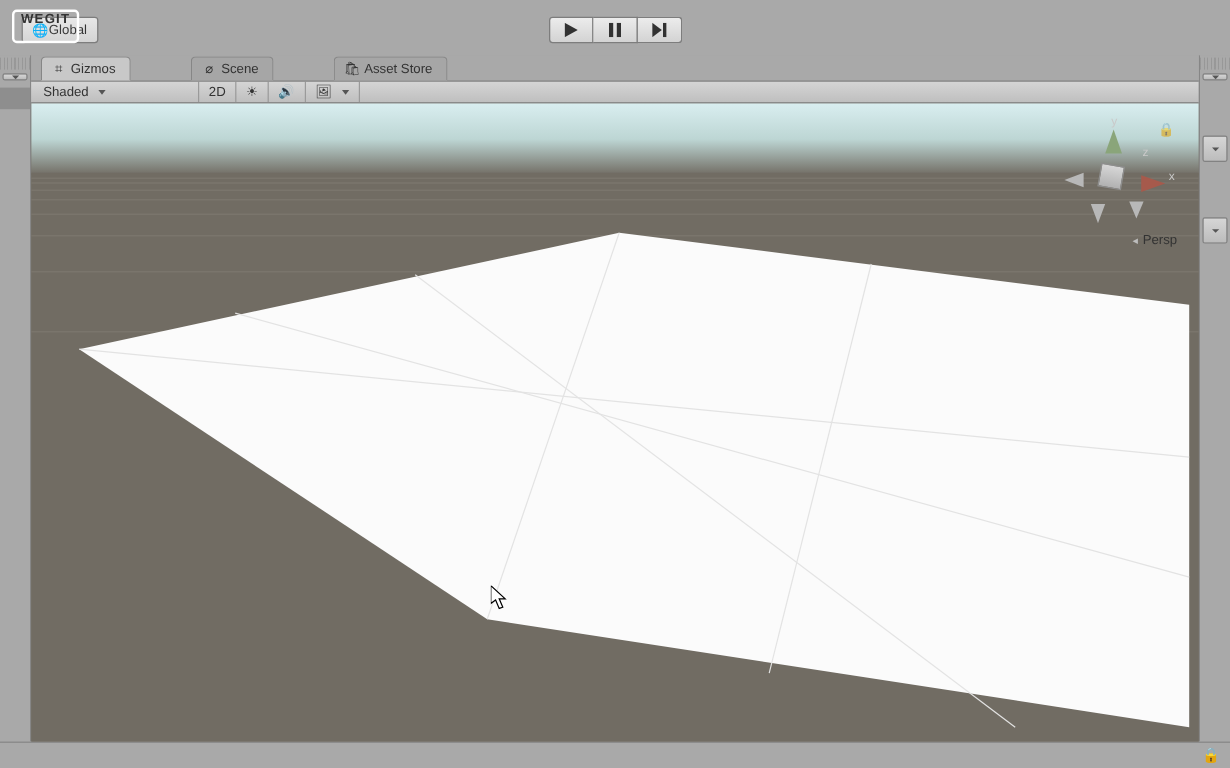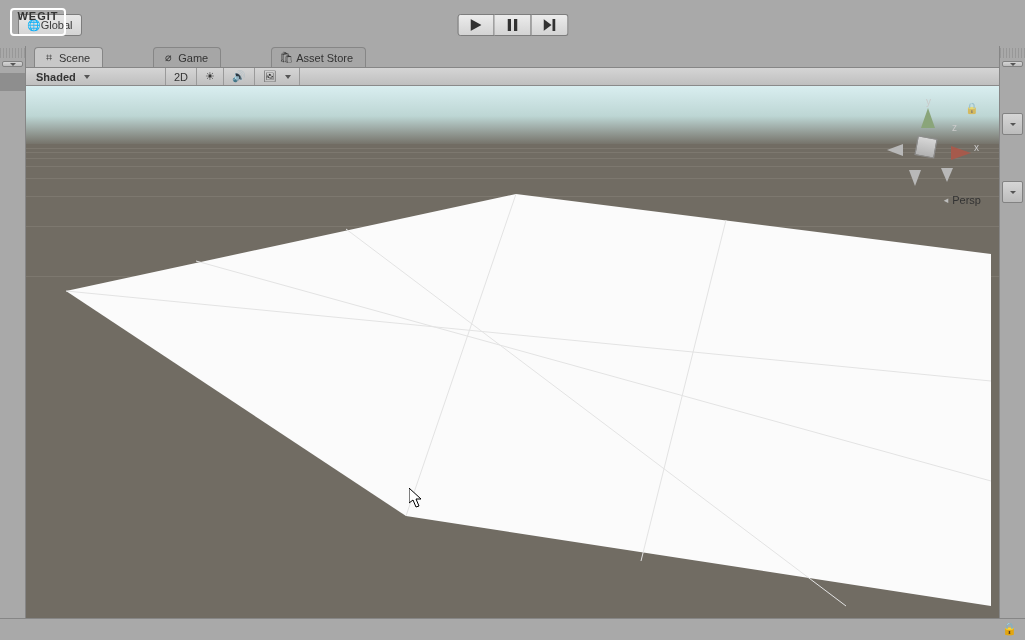--- a/index.html
+++ b/index.html
@@ -120,35 +120,35 @@
       <div class="hgrip"></div>
       <div class="edge-drop"></div>
       <div class="edge-grey"></div>
     </div>
 
     <div class="editor">
 
       <div class="tab-strip">
         <div class="tab active">
           <span class="tico">⌗</span>
-          <span>Scene</span>
+          <span>Gizmos</span>
         </div>
         <div class="tab" style="margin-left:48px;">
           <span class="tico">⌀</span>
-          <span>Game</span>
+          <span>Scene</span>
         </div>
         <div class="tab" style="margin-left:48px;">
           <span class="tico">🛍</span>
           <span>Asset Store</span>
         </div>
       </div>
 
       <div class="scene-toolbar">
         <div class="st-left">
-          <div class="st-btn dd" style="min-width:140px; justify-content:flex-start; padding-left:10px;font-weight:bold;">
+          <div class="st-btn dd" style="min-width:140px; justify-content:flex-start; padding-left:10px;">
             <span>Shaded</span>
           </div>
           <div class="st-btn">
             <span>2D</span>
           </div>
           <div class="st-btn">
             <span>☀</span>
           </div>
           <div class="st-btn">
             <span>🔊</span>

